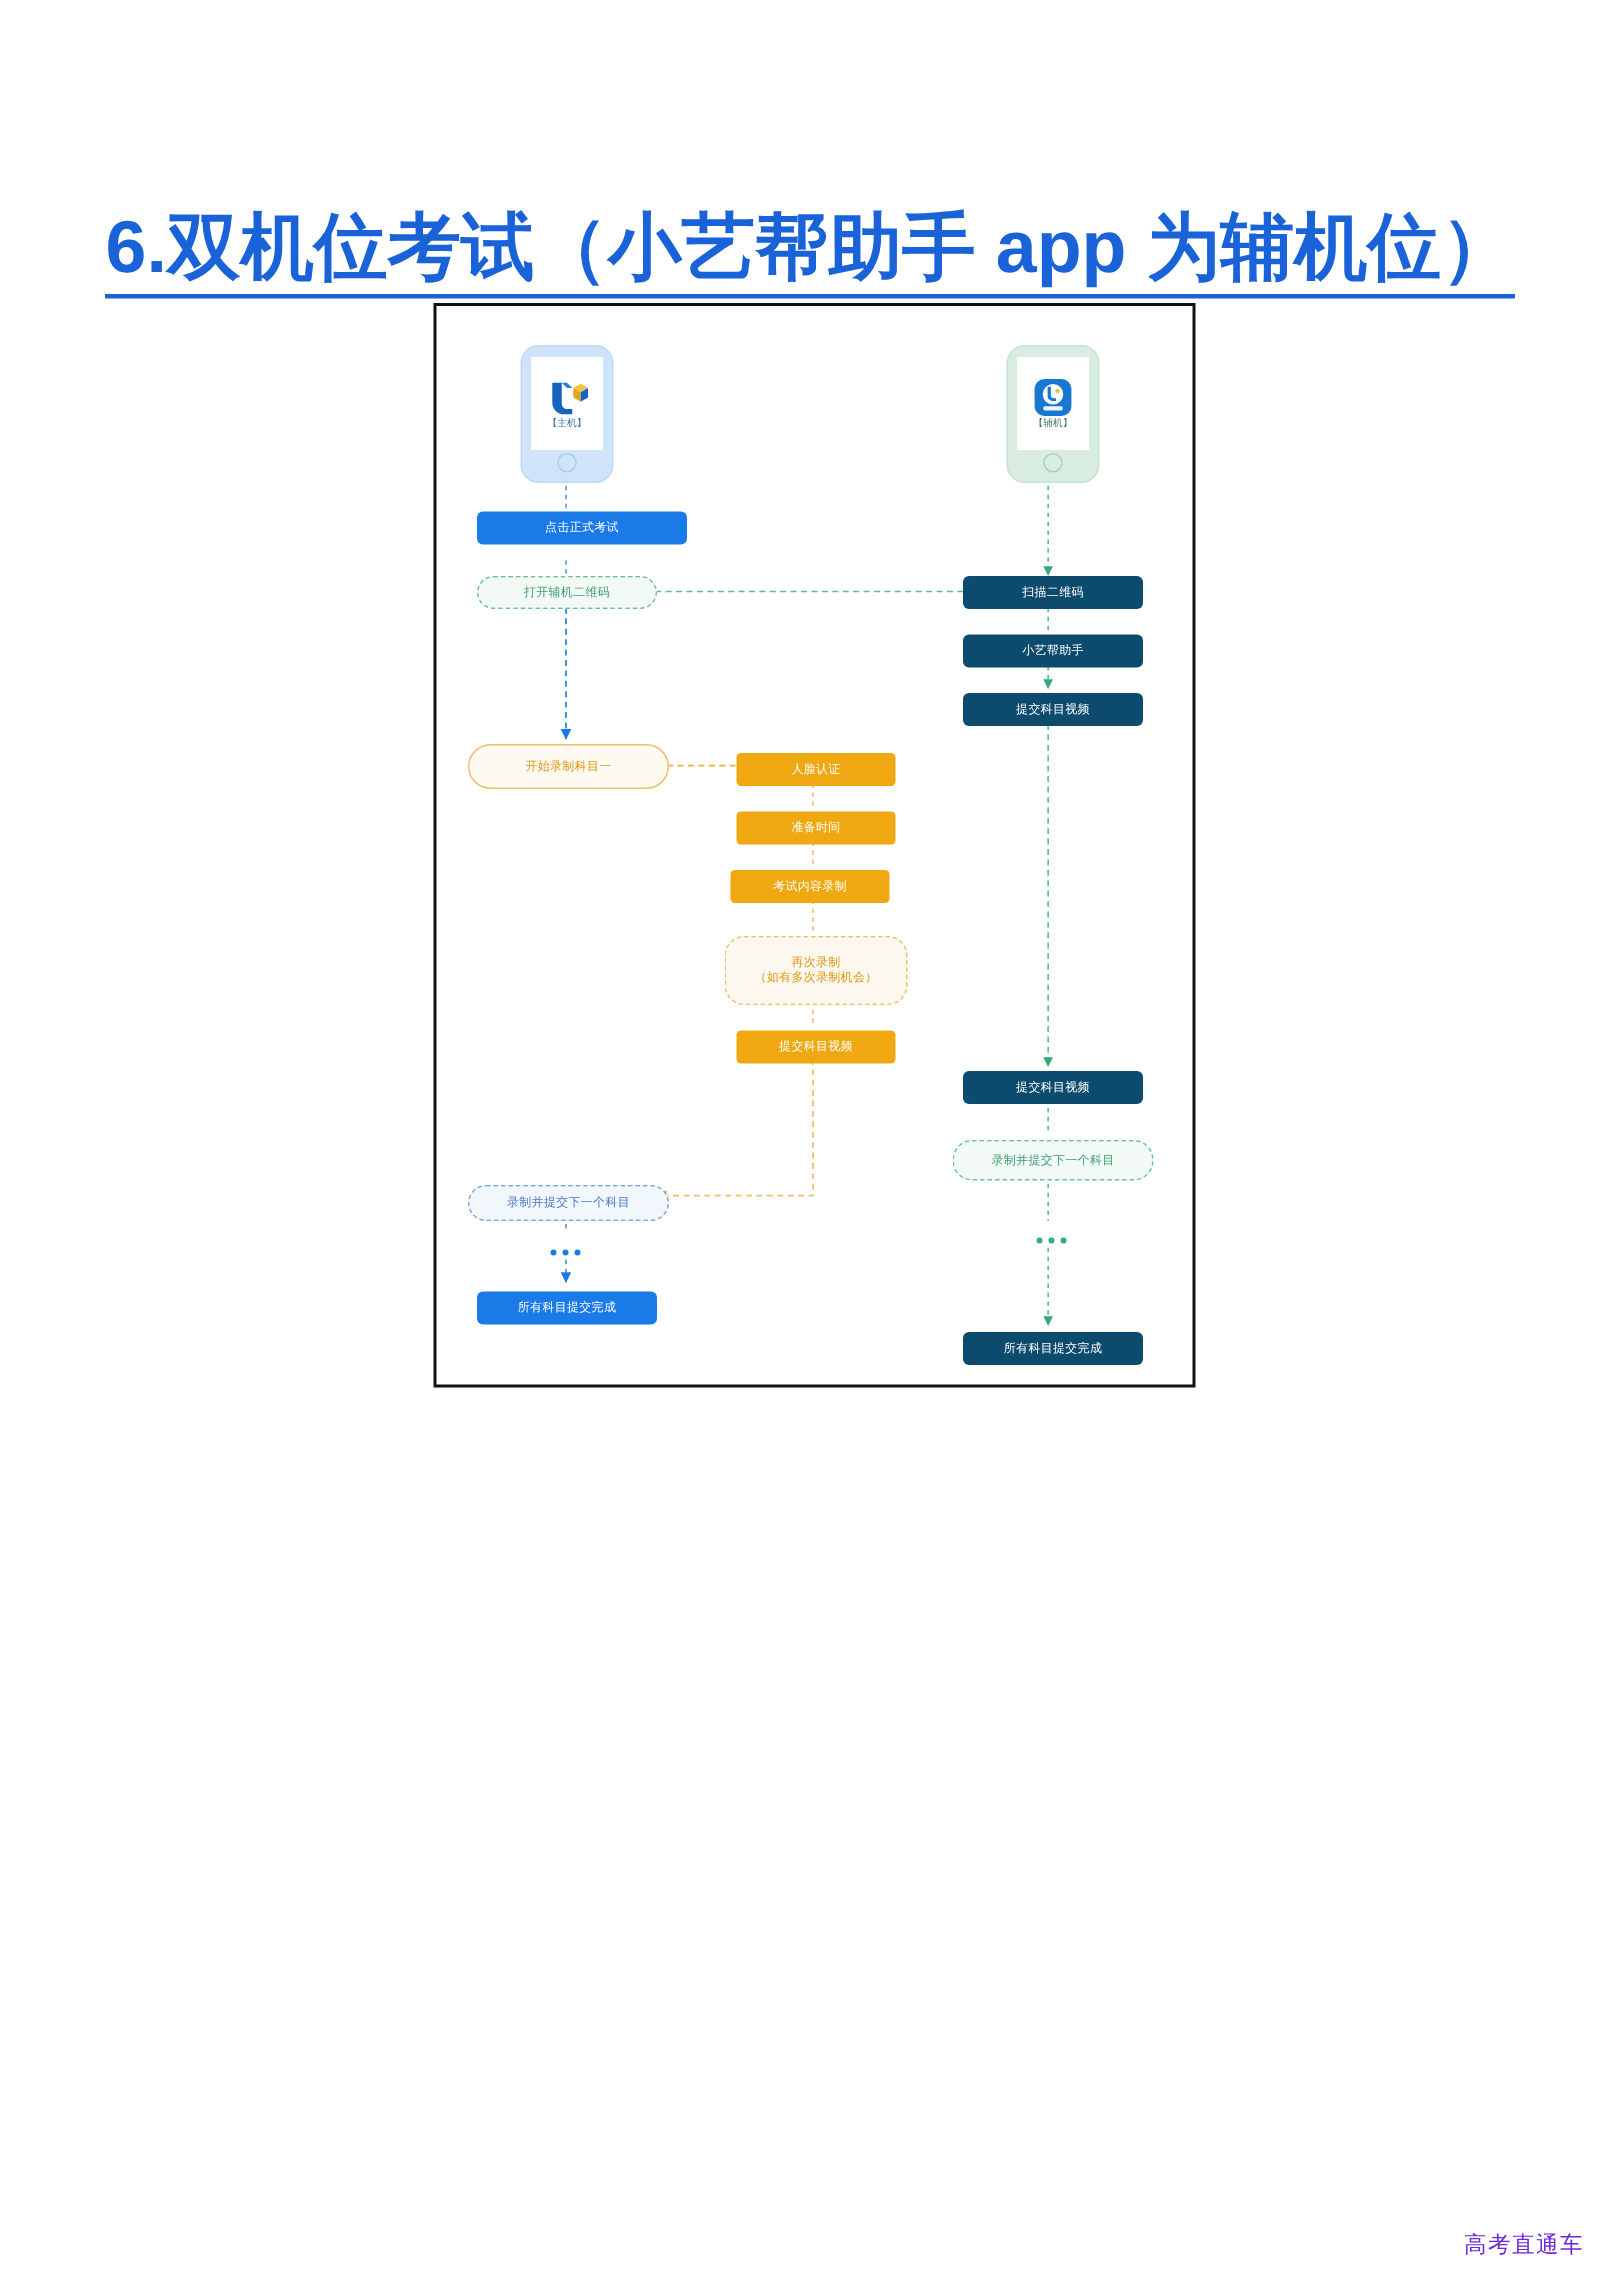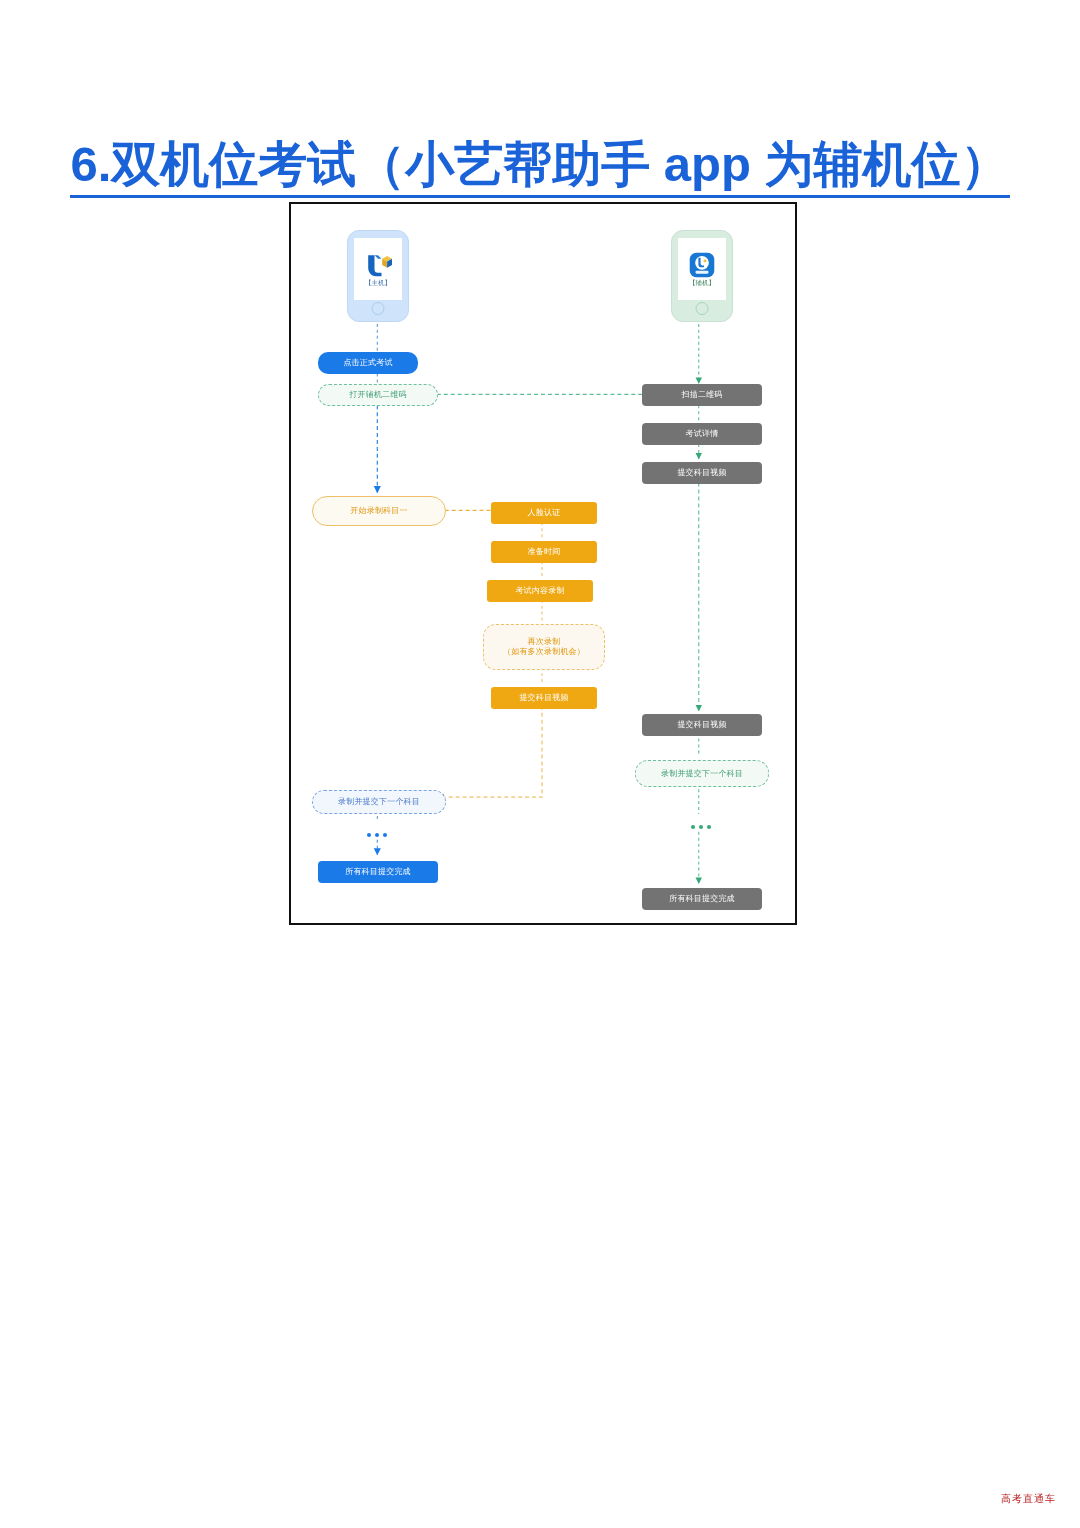--- a/index.html
+++ b/index.html
@@ -121,21 +121,21 @@
     line-height: 1.25;
     white-space: nowrap;
     letter-spacing: 0.2px;
   }
   .node.solid-blue {
     background: #1a7ae8;
     color: #ffffff;
     border-radius: 4px;
   }
   .node.solid-green {
-    background: #737373;
+    background: #0c4a6e;
     color: #ffffff;
     border-radius: 4px;
   }
   .node.solid-orange {
     background: #efa812;
     color: #ffffff;
     border-radius: 3px;
   }
   .node.dash-blue {
     background: #f2f7fd;
@@ -177,22 +177,22 @@
     display: block;
   }
   .dots.blue span  { background: #1a7ae8; }
   .dots.green span { background: #37a878; }
 
   
   #footer-watermark {
     position: absolute;
     right: 24px;
     bottom: 22px;
-    font-size: 10px;
-    color: #b91c1c;
+    font-size: 15px;
+    color: #6d28d9;
     letter-spacing: 1px;
   }
 </style>
 </head>
 <body>
 
 <div id="page-title">
   <span class="ul">6.双机位考试（小艺帮助手 app 为辅机位）</span>
 </div>
 
@@ -266,21 +266,21 @@
         <circle cx="18" cy="15" r="9.5" fill="#ffffff"></circle>
         <path d="M13 8 h3 v8 a2.6 2.6 0 0 0 2.6 2.6 h2.2 v2.6 h-3.4 a4.4 4.4 0 0 1 -4.4 -4.4 z" fill="#1877d2"></path>
         <circle cx="22.2" cy="12" r="2.1" fill="#f5c33b"></circle>
         <rect x="9" y="26" width="18" height="4" rx="1.6" fill="#ffffff" opacity="0.92"></rect>
       </svg>
       <div class="phone-label">【辅机】</div>
     </div>
     <div class="phone-home"></div>
   </div>
 
-  <div class="node solid-blue" style="left:27px; top:148px; width:100px; height:22px;border-radius:10px;">
+  <div class="node solid-blue" style="left:27px; top:137px; width:140px; height:22px;">
     <span>点击正式考试</span>
   </div>
 
   <div class="node dash-green" style="left:27px; top:180px; width:120px; height:22px;">
     <span>打开辅机二维码</span>
   </div>
 
   <div class="node pill-orange" style="left:21px; top:292px; width:134px; height:30px;">
     <span>开始录制科目一</span>
   </div>
@@ -318,21 +318,21 @@
 
   <div class="node solid-orange" style="left:200px; top:483px; width:106px; height:22px;">
     <span>提交科目视频</span>
   </div>
 
   <div class="node solid-green" style="left:351px; top:180px; width:120px; height:22px;">
     <span>扫描二维码</span>
   </div>
 
   <div class="node solid-green" style="left:351px; top:219px; width:120px; height:22px;">
-    <span>考试详情</span>
+    <span>小艺帮助手</span>
   </div>
 
   <div class="node solid-green" style="left:351px; top:258px; width:120px; height:22px;">
     <span>提交科目视频</span>
   </div>
 
   <div class="node solid-green" style="left:351px; top:510px; width:120px; height:22px;">
     <span>提交科目视频</span>
   </div>
 

